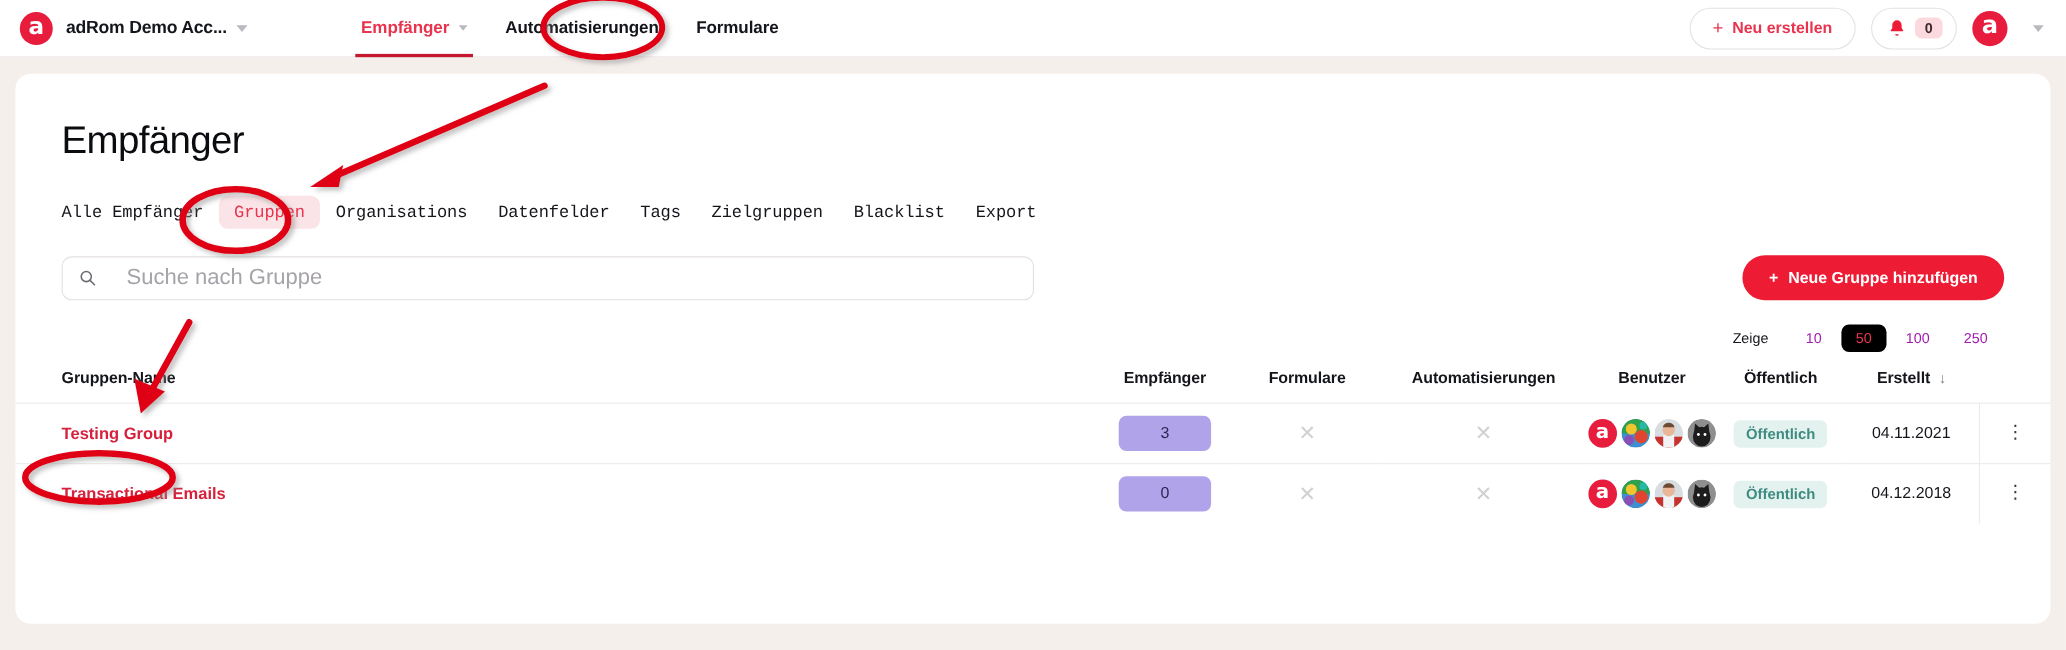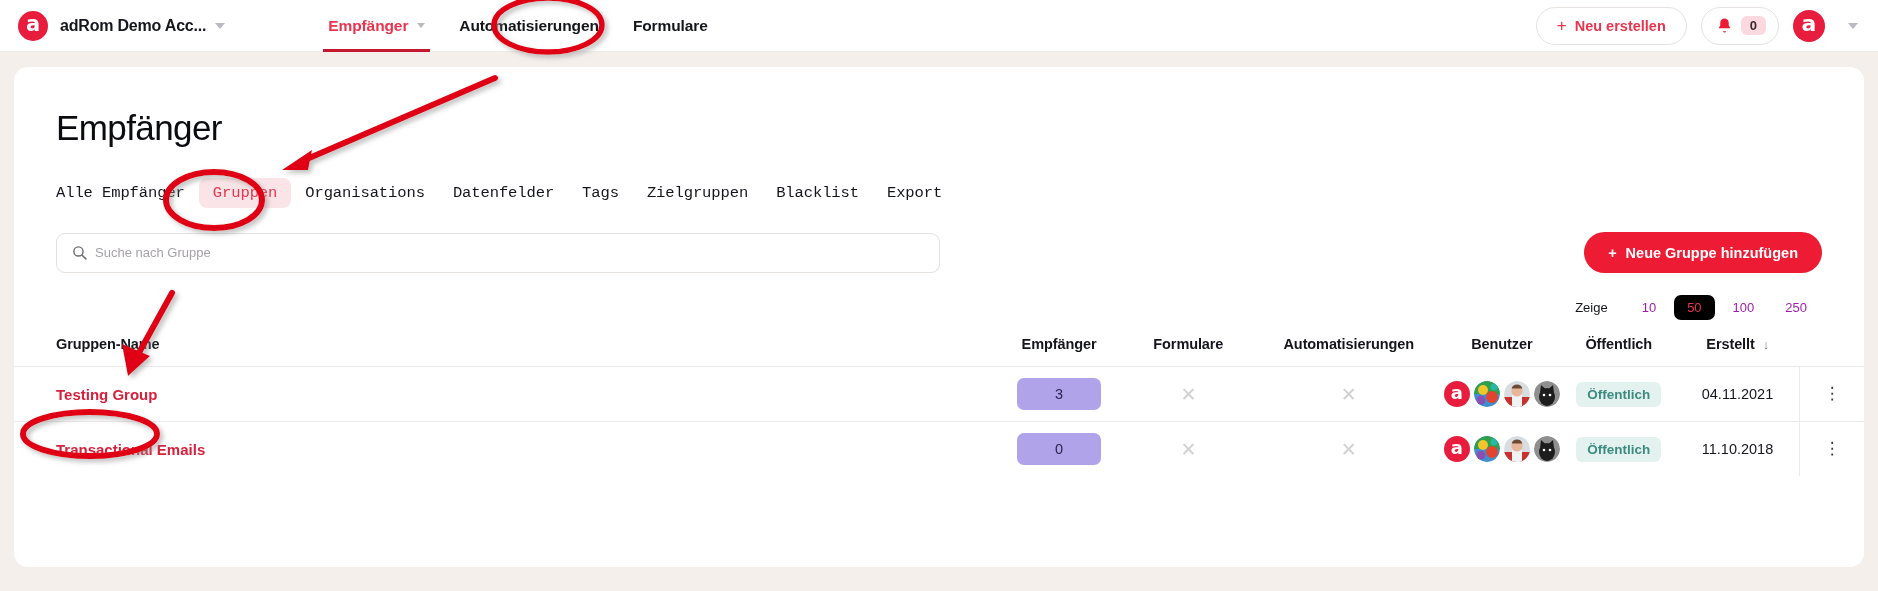--- a/index.html
+++ b/index.html
@@ -107,22 +107,22 @@
     margin: 24px 42px 0 42px;
   }
   .searchbox {
     width: 884px; height: 40px;
     border: 1px solid #e4e0de; border-radius: 9px;
     display: flex; align-items: center; padding: 0 14px;
     background: #fff;
   }
   .search-icon { width: 17px; height: 17px; flex: 0 0 auto; opacity: .75; }
   .searchbox input {
-    border: 0; outline: 0; margin-left: 7px; width: 100%;
-    font-size: 13px; color: #15161c; font-family: "Liberation Sans", sans-serif;
+    border: 0; outline: 0; margin-left: 27px; width: 100%;
+    font-size: 20px; color: #15161c; font-family: "Liberation Sans", sans-serif;
     background: transparent;
   }
   .searchbox input::placeholder { color: #a5a2a8; }
   .btn-add {
     margin-left: auto; height: 41px; padding: 0 24px;
     background: #ed1b34; color: #fff; border: 0; border-radius: 21px;
     font-size: 14.5px; font-weight: 700; cursor: pointer;
     display: flex; align-items: center; gap: 9px; white-space: nowrap;
     font-family: "Liberation Sans", sans-serif;
   }
@@ -367,21 +367,21 @@
                   <ellipse cx="13" cy="16" rx="8" ry="9" fill="#1d1d1d"></ellipse>
                   <circle cx="10" cy="14" r="1.3" fill="#ffffff"></circle>
                   <circle cx="16" cy="14" r="1.3" fill="#ffffff"></circle>
                 </svg>
             </div>
           </div>
         </td>
         <td>
           <span class="pub-badge">Öffentlich</span>
         </td>
-        <td>11.10.2018</td>
+        <td>04.12.2018</td>
         <td class="kebab-cell">
           <span class="kebab">⋮</span>
         </td>
       </tr>
     </tbody>
   </table>
 </div>
 
 <svg class="anno">
   <defs>

